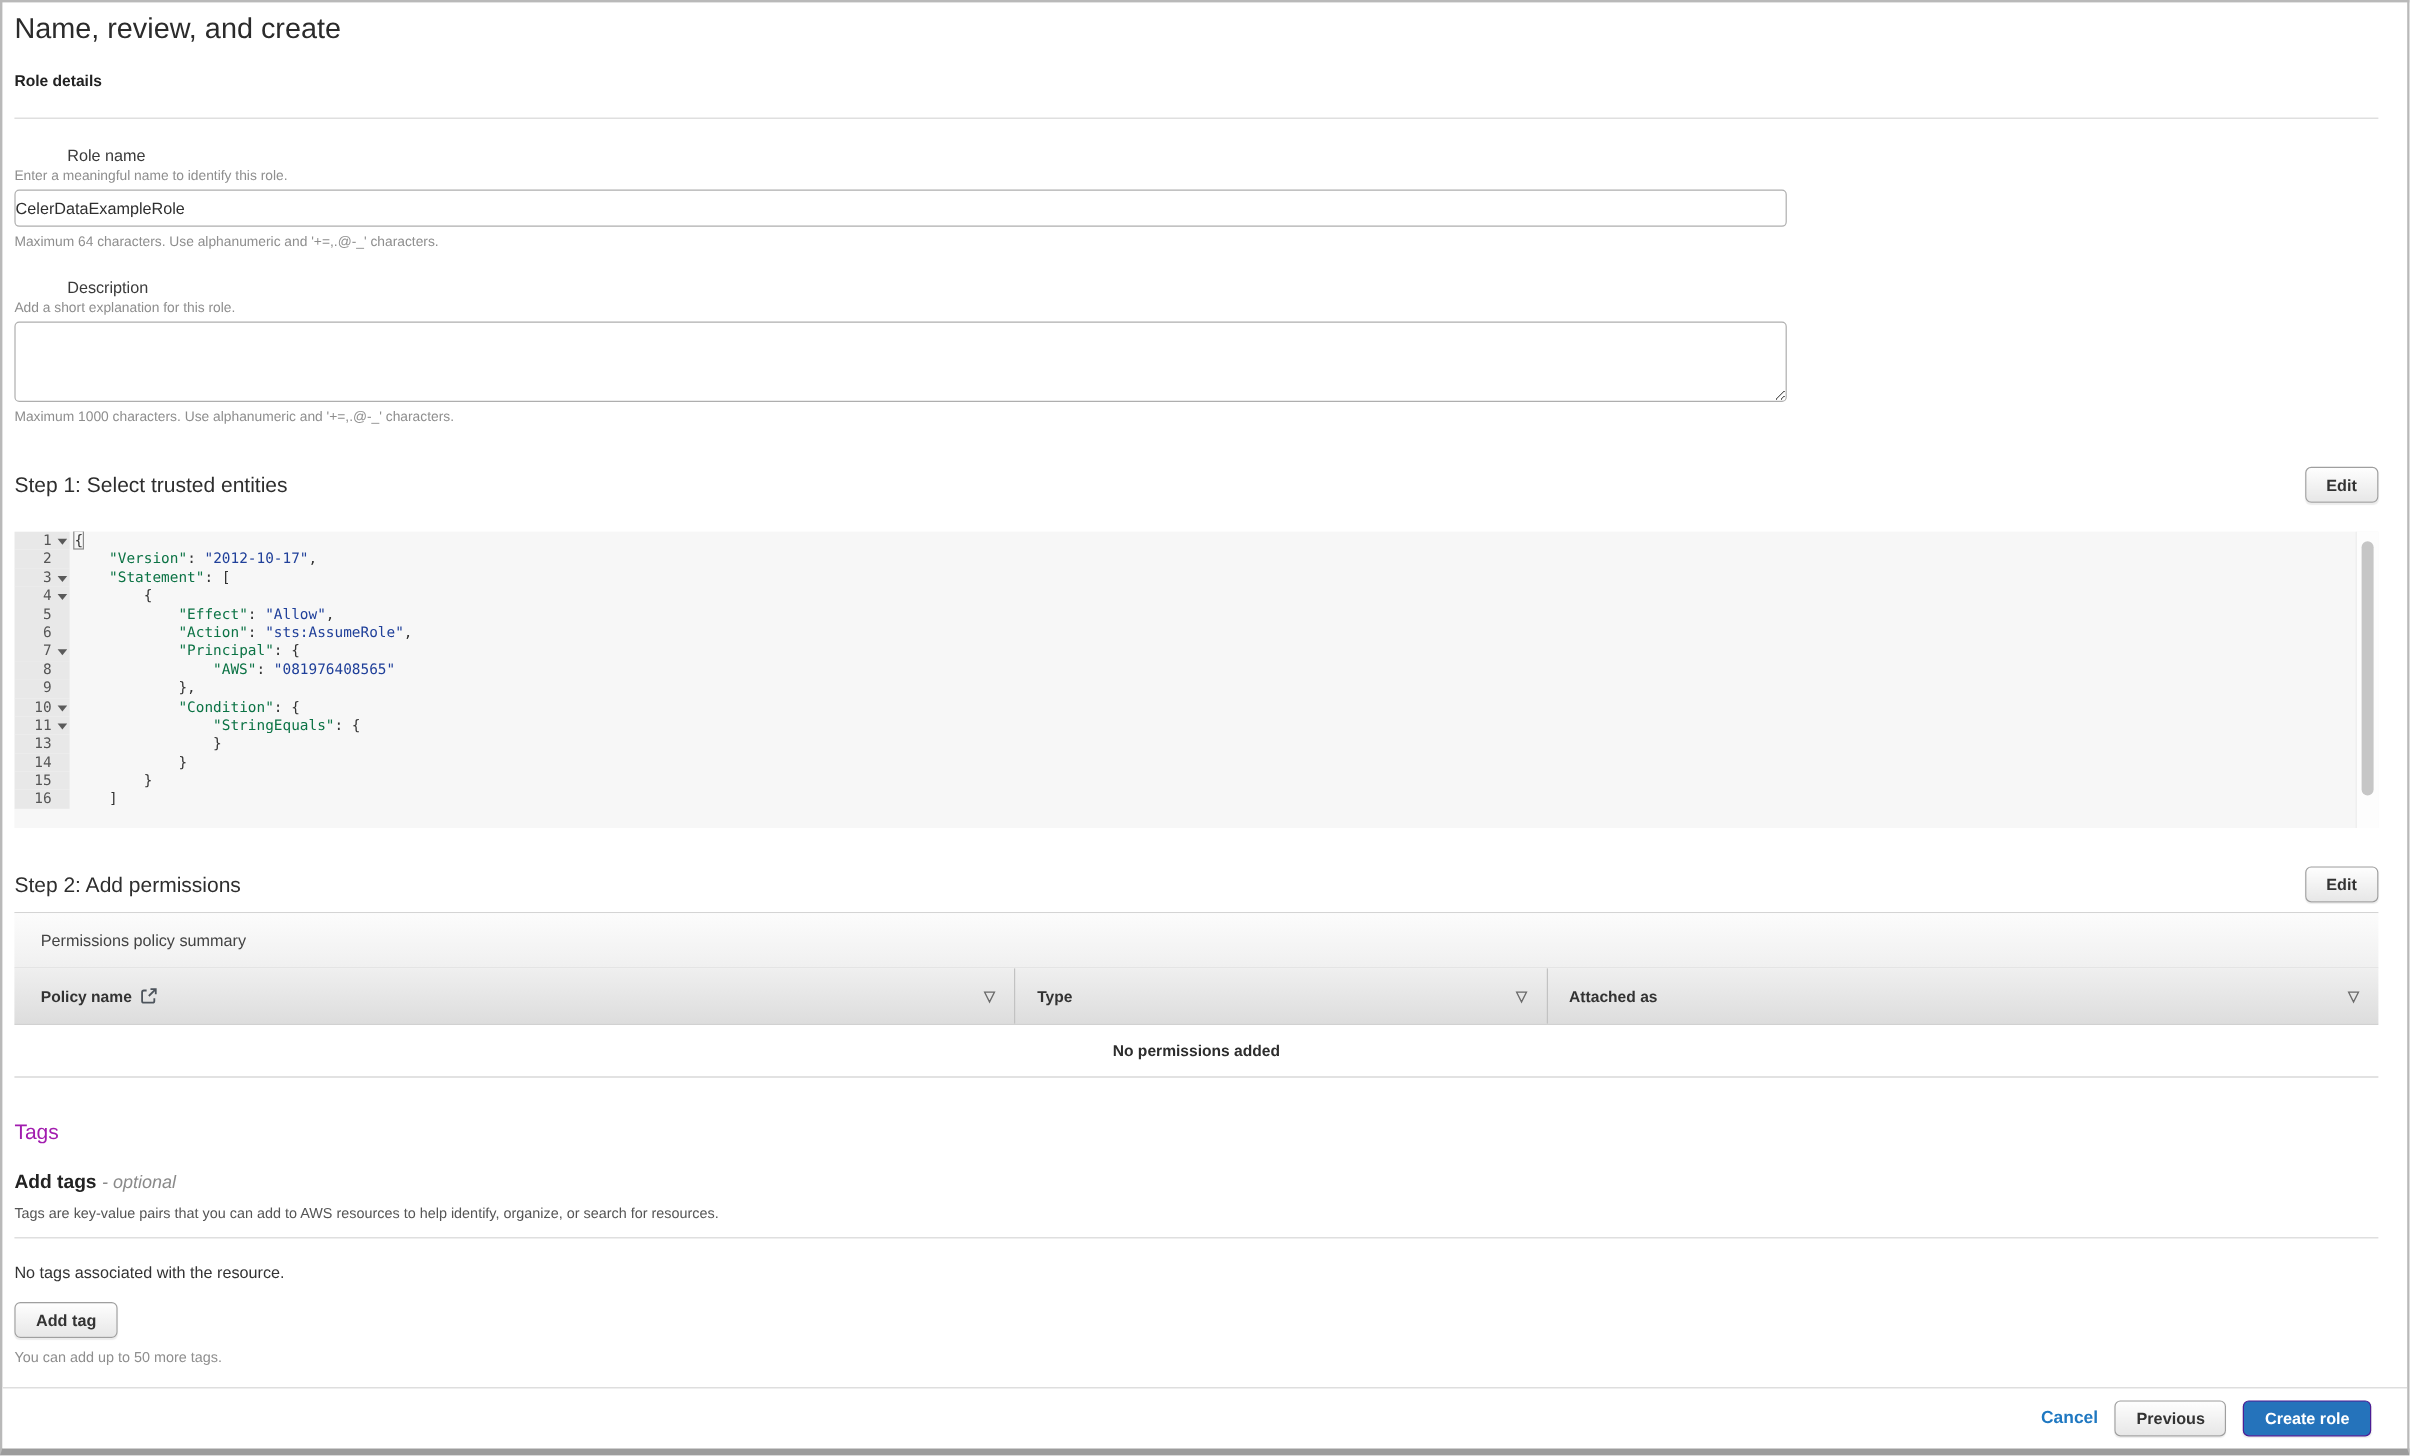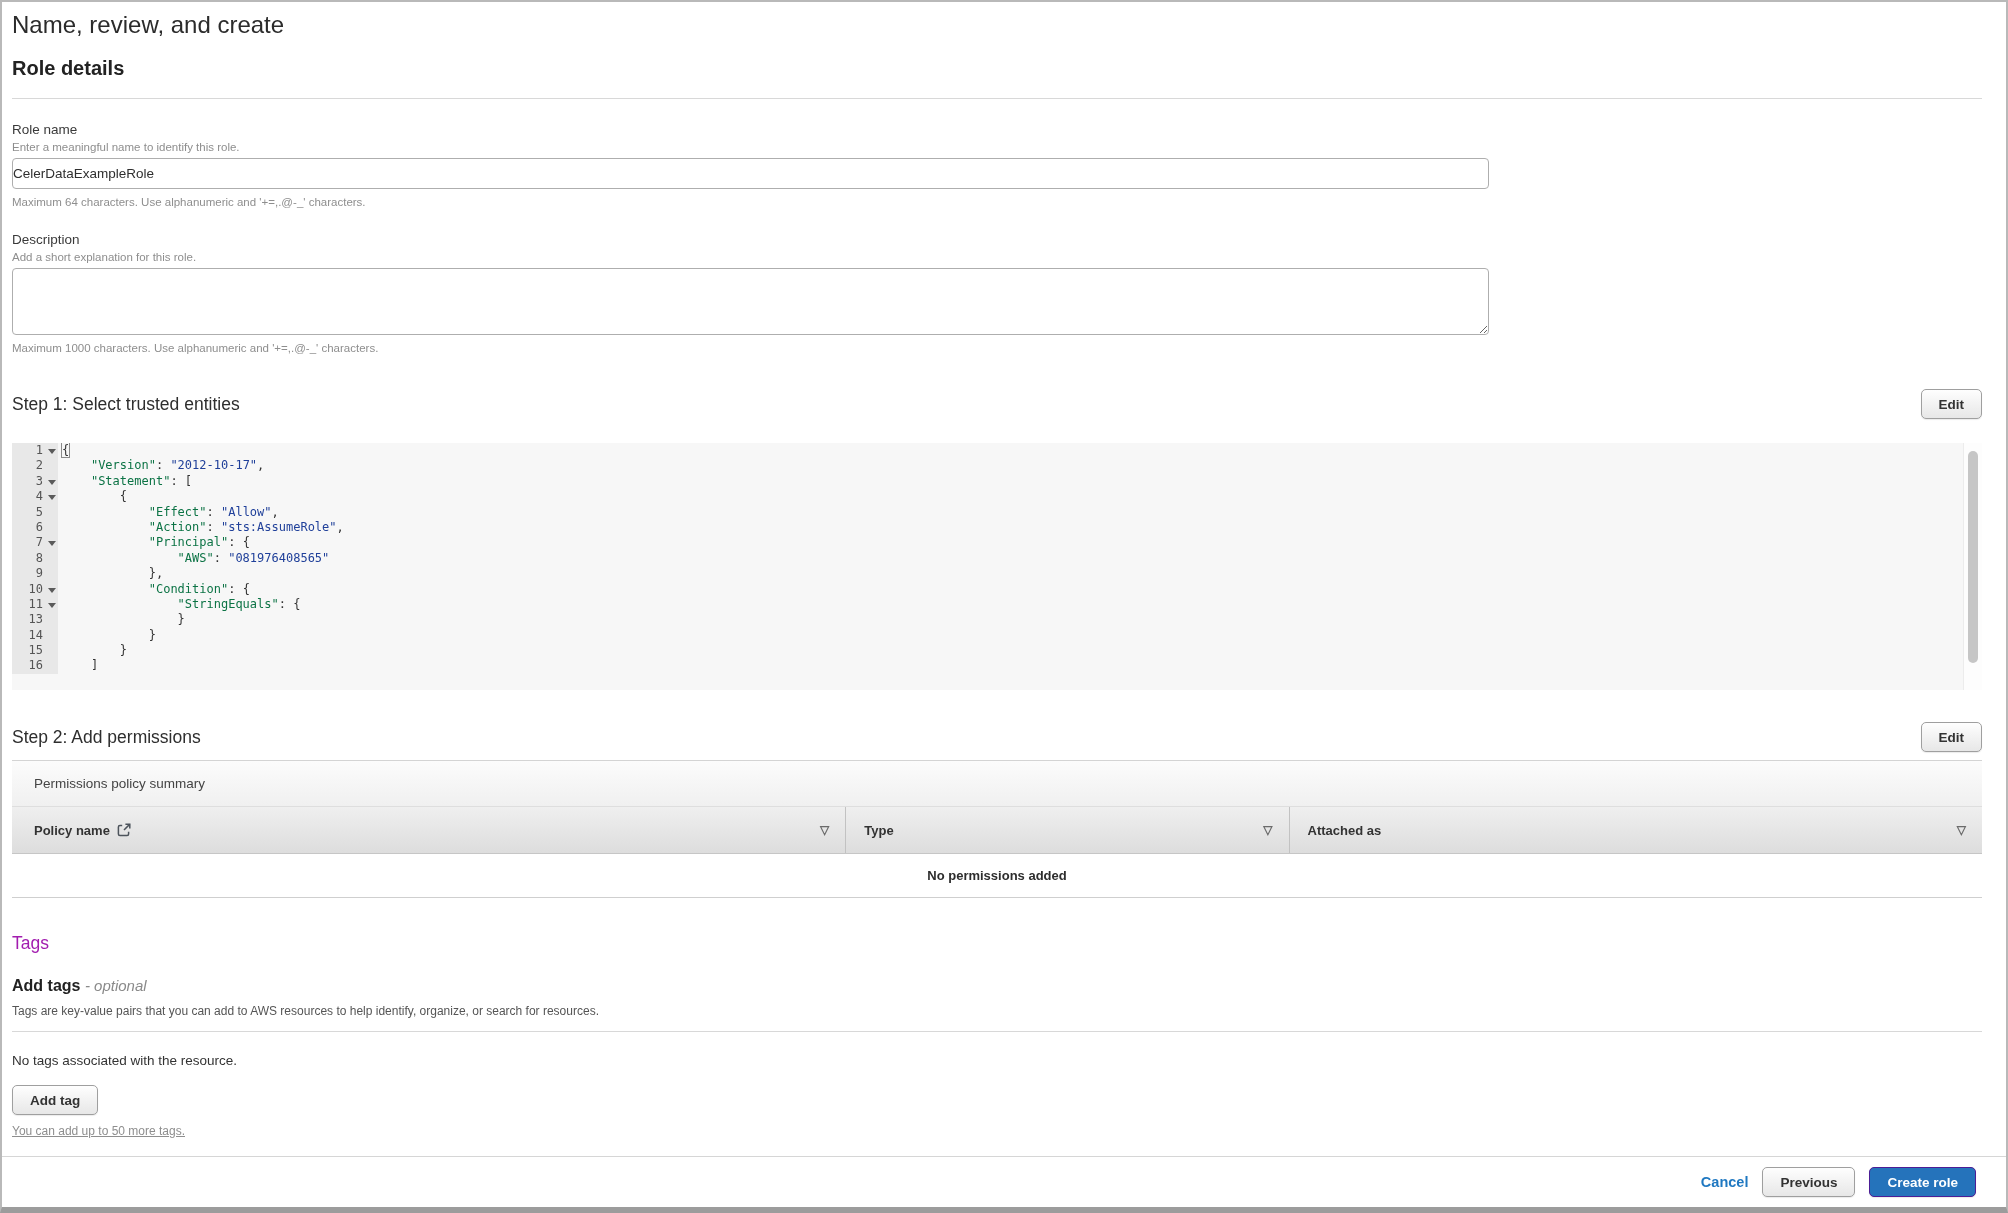--- a/index.html
+++ b/index.html
@@ -4,24 +4,24 @@
 <style>
   html,body{margin:0;padding:0;background:#e9e9e9;}
   .page{
     position:relative;width:2008px;height:1213px;box-sizing:border-box;background:#fff;
     border:2px solid #b9b9b9;border-bottom:6px solid #9c9c9c;
     font-family:"Liberation Sans",sans-serif;color:#333;overflow:hidden;
   }
   .content{padding:0 24px 0 10px;}
 
   .page-title{font-size:24px;font-weight:400;color:#2b2b2b;margin:0;padding-top:8px;line-height:30px;}
-  .section-heading{font-size:20px;font-weight:700;color:#222;margin-top:18px;line-height:20px;}
+  .section-heading{font-size:13px;font-weight:700;color:#222;margin-top:18px;line-height:20px;}
   .divider{border-bottom:1px solid #d8d8d8;margin-top:20px;}
 
-  .field-label{font-size:13.5px;color:#3a3a3a;margin-top:22px;line-height:17px;}
+  .field-label{font-size:13.5px;color:#3a3a3a;margin-top:22px;line-height:17px;margin-left:44px;}
   .field-help{font-size:11.5px;color:#8e8e8e;margin-top:2px;line-height:14px;}
   .text-input{display:block;box-sizing:border-box;width:1477px;height:31px;margin-top:4px;
     border:1px solid #aeaeae;border-radius:4px;padding:0 0;font-size:13.5px;color:#2f2f2f;
     font-family:"Liberation Sans",sans-serif;background:#fff;outline:none;}
   .textarea{display:block;box-sizing:border-box;width:1477px;height:67px;margin-top:4px;
     border:1px solid #aeaeae;border-radius:4px;padding:8px 12px;font-size:13.5px;color:#2f2f2f;
     font-family:"Liberation Sans",sans-serif;resize:vertical;outline:none;}
   .constraint{font-size:11.5px;color:#8e8e8e;margin-top:6px;line-height:14px;}
 
   .step-row{display:flex;align-items:center;justify-content:space-between;margin-top:34px;}
@@ -73,21 +73,21 @@
 
   
   .tags-heading{font-size:17.5px;font-weight:400;color:#a21caf;margin-top:34px;line-height:22px;}
   .addtags-line{margin-top:22px;line-height:20px;}
   .addtags-line .bold{font-weight:700;font-size:16px;color:#222;}
   .addtags-line .optional{font-style:italic;color:#8a8a8a;font-size:15px;}
   .tags-desc{font-size:12px;color:#555;margin-top:8px;line-height:15px;}
   .tags-divider{margin-top:12px;}
   .tags-empty{font-size:13.5px;color:#333;margin-top:20px;line-height:17px;}
   .add-tag-btn{margin-top:16px;}
-  .limit-note{font-size:12px;color:#8e8e8e;margin-top:9px;line-height:15px;text-decoration:underline;}
+  .limit-note{font-size:12px;color:#8e8e8e;margin-top:9px;line-height:15px;}
 
   
   .footer{position:absolute;left:0;right:0;bottom:0;height:50px;border-top:1px solid #d6d6d6;
     display:flex;align-items:center;justify-content:flex-end;gap:14px;padding-right:30px;background:#fff;}
   .link-btn{color:var(--link,#1f78c1);font-weight:700;font-size:14.5px;cursor:pointer;}
 </style>
 </head>
 <body>
 
 <div class="page">

